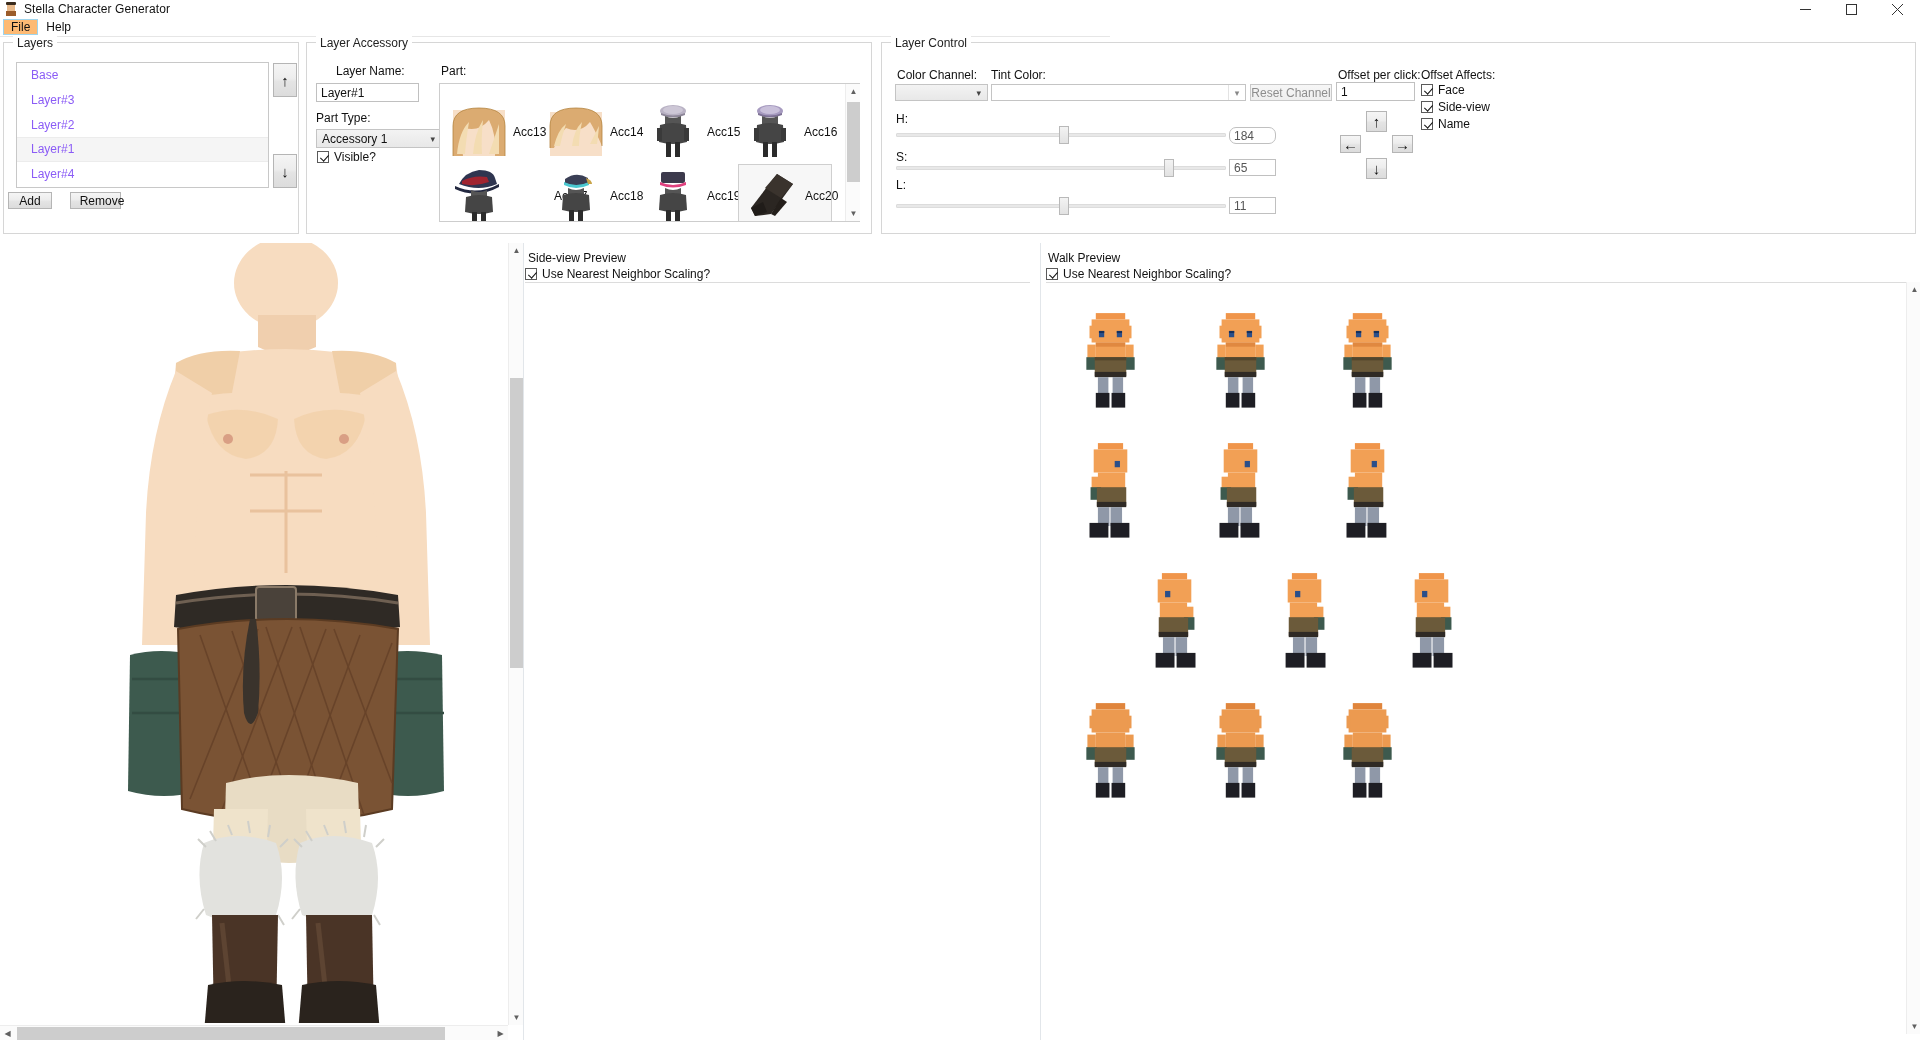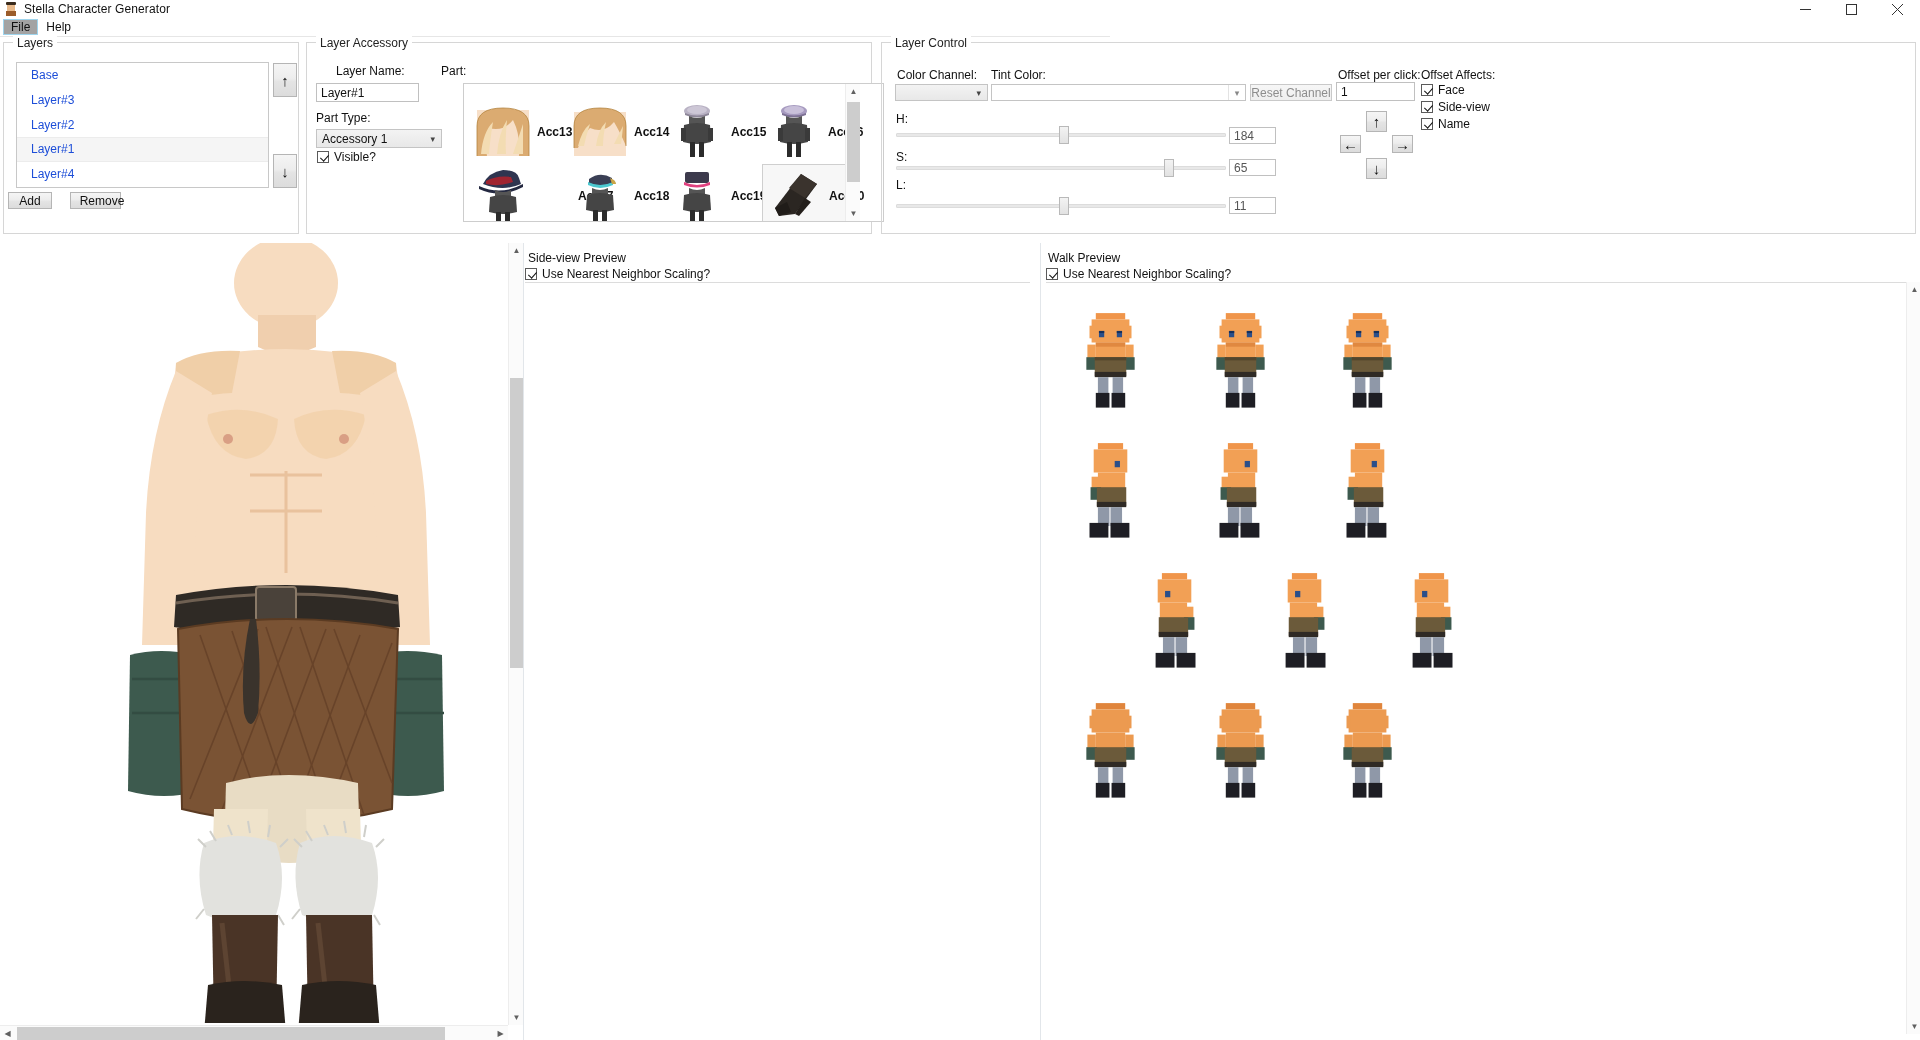--- a/index.html
+++ b/index.html
@@ -37,21 +37,21 @@
     height:17px;display:flex;align-items:stretch;
     background:#ffffff;
     border-bottom:1px solid #ffffff;
     padding-left:3px;
   }
   .menu-item{
     padding:1px 8px 2px 8px;
     font-size:12px;display:flex;align-items:center;
     color:#111;
   }
-  .menu-item.active{background:#a3a3a3;border:1px solid #9fd4ec;padding:0 7px 1px 7px;}
+  .menu-item.active{background:#fdba74;border:1px solid #9fd4ec;padding:0 7px 1px 7px;}
   .menustrip-line{
     position:absolute;left:0;top:36px;width:1110px;height:1px;background:#e6e6e6;
   }
   
   .groupbox{
     position:absolute;
     border:1px solid #d6d6d6;
     border-radius:0;
   }
   .groupbox > .gb-title{
@@ -68,21 +68,21 @@
     position:absolute;
     background:#ffffff;
     border:1px solid #c8c8c8;
     overflow:hidden;
   }
   .list-row{
     height:24.7px;
     display:flex;align-items:center;
     padding-left:14px;
     font-size:12px;
-    color:#1d4ed8;
+    color:#8b5cf6;
   }
   .list-row.selected{ background:#f5f5f5; border-top:1px solid #ececec; border-bottom:1px solid #ececec;}
   
   .btn{
     background:linear-gradient(to bottom,#f5f5f5 0%,#ededed 45%,#e4e4e4 55%,#dcdcdc 100%);
     border:1px solid #b5b5b5;
     font-size:12px;
     color:#111;
     display:flex;align-items:center;justify-content:center;
     font-family:"Liberation Sans", sans-serif;
@@ -221,21 +221,21 @@
 <div class="combobox" style="position:absolute;left:316px;top:129px;width:126px;height:19px;">
   <span>Accessory 1</span>
   <span class="caret">▾</span>
 </div>
 <div class="chk" style="position:absolute;left:317px;top:150px;">
   <span class="box checked"></span>
   <span>Visible?</span>
 </div>
 
 <div class="lbl" style="left:441px;top:64px;">Part:</div>
-<div class="part-gallery" style="left:463px;top:83px;width:421px;height:139px;font-weight:bold;">
+<div class="part-gallery" style="left:439px;top:83px;width:421px;height:139px;">
   <div class="gbinner">
 
     <div style="position:absolute;left:9px;top:-44px;width:60px;height:60px;">
       <svg width="60" height="60" viewBox="0 0 60 60" class="sprite">
         <path d="M12 4 L48 4 L30 22 Z" fill="#f6d9d4"></path>
         <path d="M12 4 L48 4 L30 22 Z" fill="none" stroke="#e8bfb8" stroke-width="1"></path>
       </svg>
     </div>
     <div style="position:absolute;left:106px;top:-44px;width:60px;height:60px;">
       <svg width="60" height="60" viewBox="0 0 60 60" class="sprite">
@@ -393,21 +393,21 @@
   <span class="caret-box">▾</span>
 </div>
 
 <div class="btn disabled" style="position:absolute;left:1250px;top:84px;width:82px;height:17px;">Reset Channel</div>
 
 <div class="lbl" style="left:896px;top:112px;">H:</div>
 <div class="slider" style="left:896px;top:126px;width:330px;">
   <div class="track"></div>
   <div class="thumb" style="left:163px;"></div>
 </div>
-<div class="textbox" style="position:absolute;left:1229px;top:127px;width:47px;height:17px;color:#555;">184</div>
+<div class="textbox" style="position:absolute;left:1229px;top:127px;width:47px;height:17px;color:#555;border-radius:7px;">184</div>
 
 <div class="lbl" style="left:896px;top:150px;">S:</div>
 <div class="slider" style="left:896px;top:159px;width:330px;">
   <div class="track"></div>
   <div class="thumb" style="left:268px;"></div>
 </div>
 <div class="textbox" style="position:absolute;left:1229px;top:159px;width:47px;height:17px;color:#555;">65</div>
 
 <div class="lbl" style="left:896px;top:178px;">L:</div>
 <div class="slider" style="left:896px;top:197px;width:330px;">

